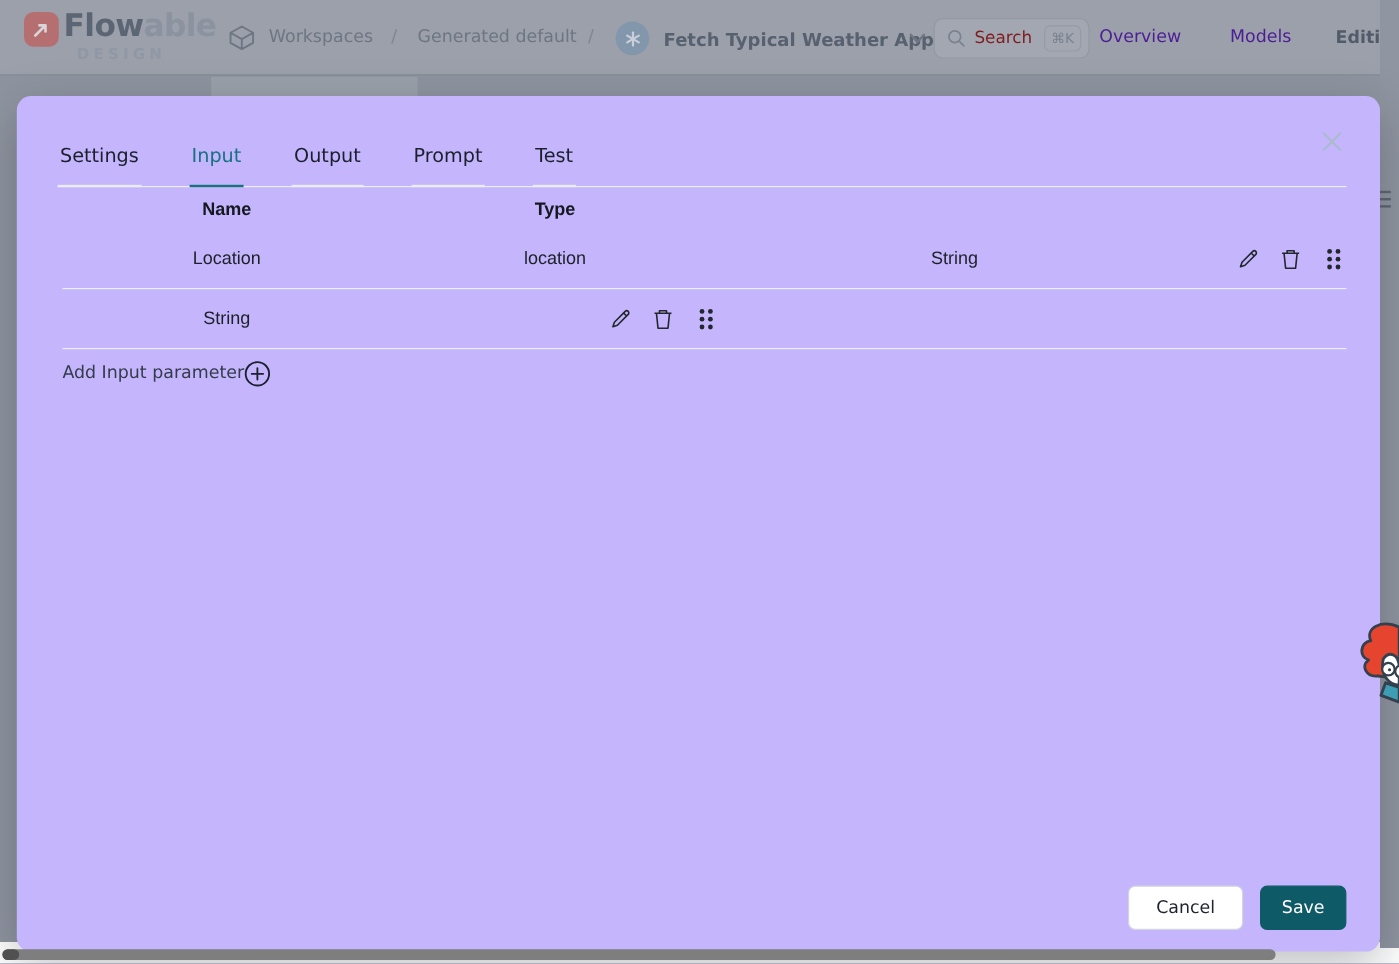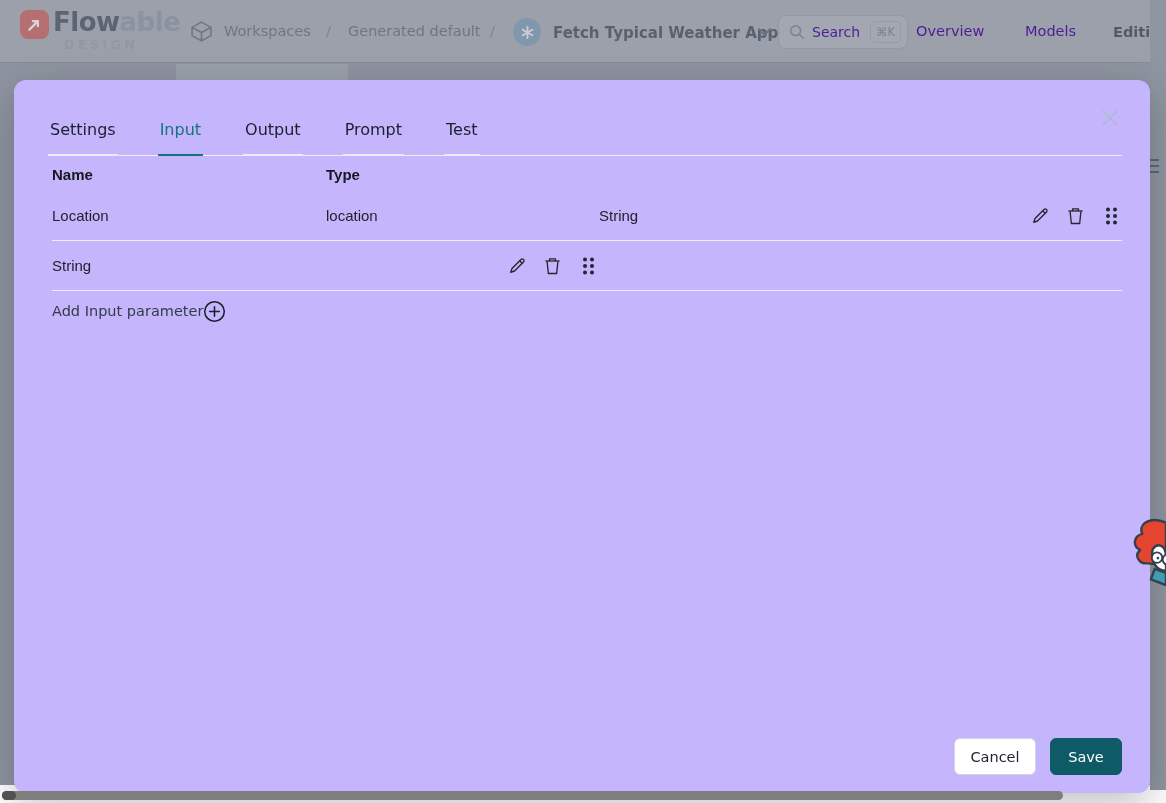--- a/index.html
+++ b/index.html
@@ -11,21 +11,21 @@
   .app-header { position:absolute; left:0; top:0; width:1166px; height:62px; background:#9BA0AA; }
   .logo-icon { position:absolute; left:20px; top:10px; width:29px; height:29px; border-radius:8px; background:#B66F70; display:flex; align-items:center; justify-content:center; }
   .logo-text { position:absolute; left:53px; top:7px; font-size:26px; font-weight:700; letter-spacing:-0.5px; }
   .logo-text .p1 { color:#5C6573; } .logo-text .p2 { color:#8B93A0; }
   .logo-sub { position:absolute; left:64px; top:37px; font-size:12.5px; font-weight:700; letter-spacing:3.5px; color:#9098A5; }
   .hdr-item { position:absolute; top:23px; font-size:14.5px; color:#6F7683; white-space:nowrap; }
   .hdr-sep { color:#7E8692; }
   .app-pill-icon { position:absolute; left:513px; top:18px; width:28px; height:28px; border-radius:50%; background:#8297AC; display:flex; align-items:center; justify-content:center; }
   .app-name { font-weight:700; color:#58616F; font-size:15px; top:24px; }
   .searchbox { position:absolute; left:778px; top:15px; width:130px; height:34px; border:1px solid #939AA4; background:#A2A7B1; border-radius:8px; display:flex; align-items:center; padding:0 6px 0 10px; }
-  .searchbox .stext { font-size:14px; color:#4c1d95; margin-left:7px; flex:1; }
+  .searchbox .stext { font-size:14px; color:#7f1d1d; margin-left:7px; flex:1; }
   .kbd { border:1px solid #959CA6; border-radius:5px; font-size:11.5px; color:#7A8290; padding:3px 5px; }
   .nav-item { font-size:14.5px; color:#4c1d95; }
   .nav-item.active { font-weight:700; color:#525B69; }
   .tabstrip { position:absolute; left:0; top:62px; width:1166px; height:18px; background:#8F95A0; border-top:1px solid #868D98; }
   .tabstrip .lightseg { position:absolute; left:176px; top:1px; width:172px; height:17px; background:#9BA1AB; }
   .right-strip { position:absolute; left:1150px; top:0; width:16px; height:790px; background:#9096A1; z-index:6; }
   .bg-burger { position:absolute; left:1144px; top:159px; z-index:7; }
   .bg-burger div { width:15px; height:2px; background:#5F6774; margin-bottom:4px; }
 
   
@@ -35,32 +35,32 @@
 
   
   .modal { position:absolute; left:14px; top:80px; width:1136px; height:713px; background:#c4b5fd; border-radius:12px; box-shadow:0 12px 40px rgba(20,25,35,0.28); z-index:10; }
   .close-btn { position:absolute; top:28px; right:30px; width:20px; height:20px; cursor:pointer; }
 
   .modal-tabs { position:absolute; left:34px; right:28px; top:0; padding-top:40px; display:flex; border-bottom:1px solid #EDEFF2; }
   .tab { font-size:16px; color:#1A202C; padding:0 2px 15px 2px; margin-right:40px; border-bottom:2px solid #E9ECF0; margin-bottom:-1px; cursor:pointer; }
   .tab.active { color:#17727F; border-bottom-color:#17727F; }
 
   .param-table { position:absolute; left:38px; right:28px; top:77px; font-family:"Liberation Sans", sans-serif; }
-  .t-head, .t-row { display:grid; grid-template-columns:274px 273px 1fr 130px; align-items:center; }
+  .t-head, .t-row { display:grid; grid-template-columns:274px 273px 1fr 130px; align-items:center;text-align:center; }
   .t-head { height:34px; font-weight:700; font-size:15px; color:#14181F; }
   .t-row { height:50px; font-size:15px; color:#1C2128; border-bottom:1px solid #ECEEF1; }
   .row-actions { display:flex; justify-content:flex-end; align-items:center; gap:15px; }
   .icon-btn { width:21px; height:21px; cursor:pointer; display:flex; align-items:center; justify-content:center; }
 
   .add-row { position:absolute; left:38px; top:215px; height:32px; display:flex; align-items:center; cursor:pointer; }
   .add-row .add-label { font-size:14.5px; color:#333C49; }
 
   .modal-footer { position:absolute; right:28px; bottom:18px; display:flex; gap:14px; }
   .btn { height:37px; border-radius:6px; font-family:"DejaVu Sans", sans-serif; font-size:14.5px; display:flex; align-items:center; justify-content:center; cursor:pointer; }
-  .btn-cancel { width:82px; background:#fff; border:1px solid #D3D7DD; color:#1F2330; }
+  .btn-cancel { width:96px; background:#fff; border:1px solid #D3D7DD; color:#1F2330; }
   .btn-save { width:72px; background:#0E5A66; border:1px solid #0E5A66; color:#fff; }
 
   .mascot { position:absolute; top:513px; right:0; width:36px; height:76px; z-index:12; }
 </style>
 </head>
 <body>
 
 <div class="backdrop">
   <div class="app-header">
     <div class="logo-icon">

